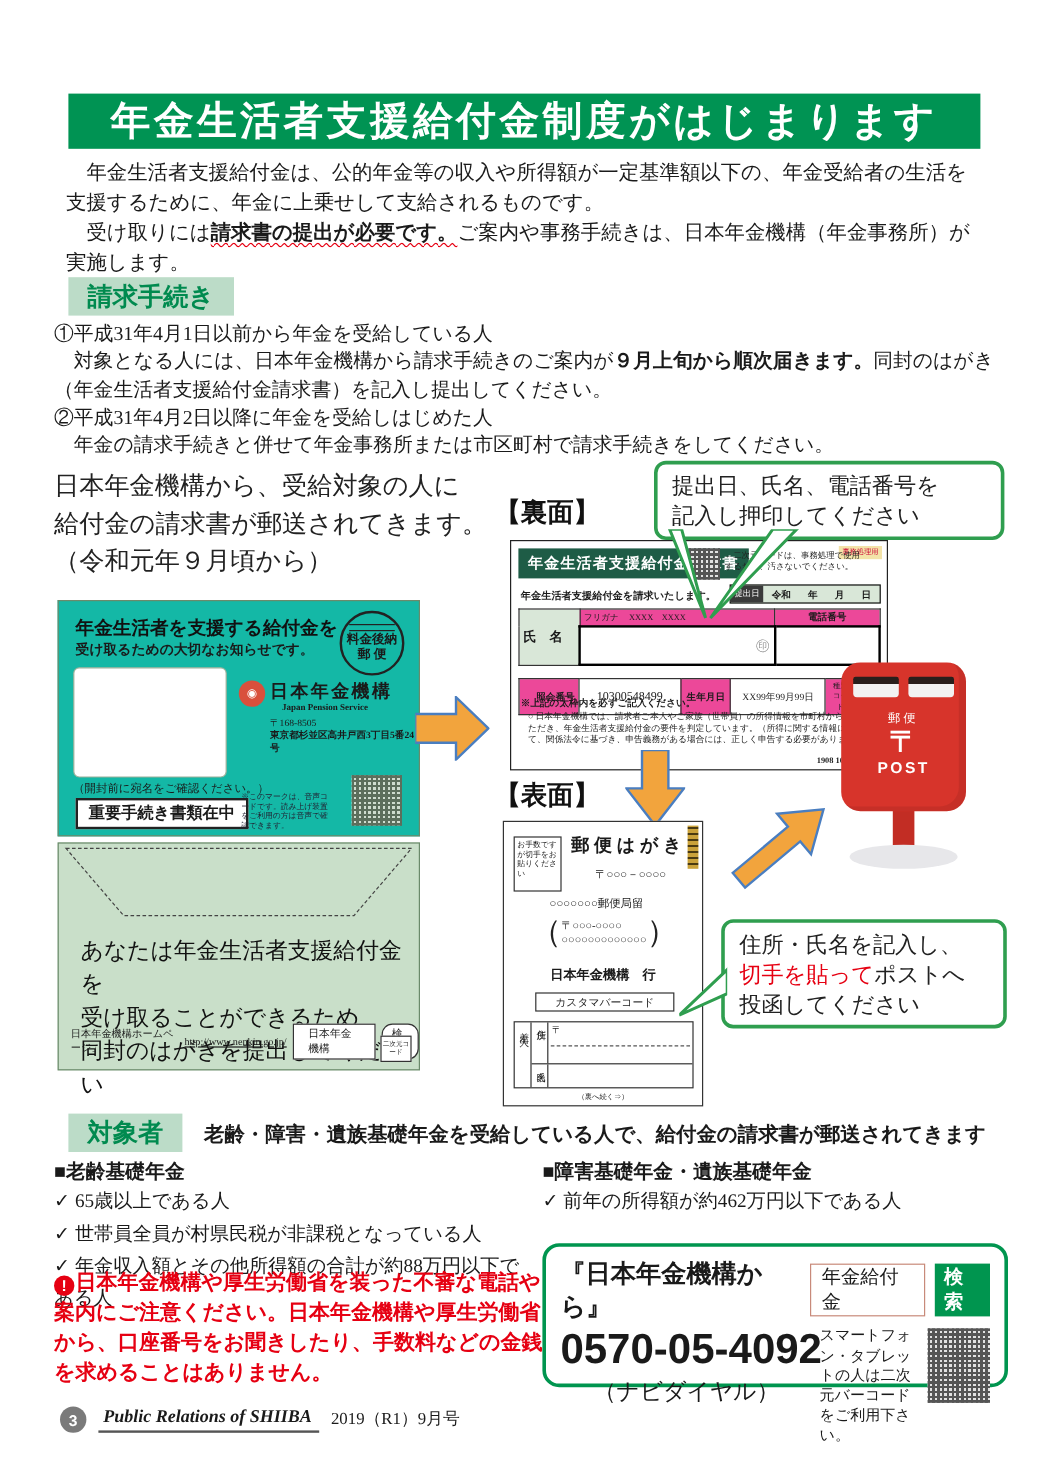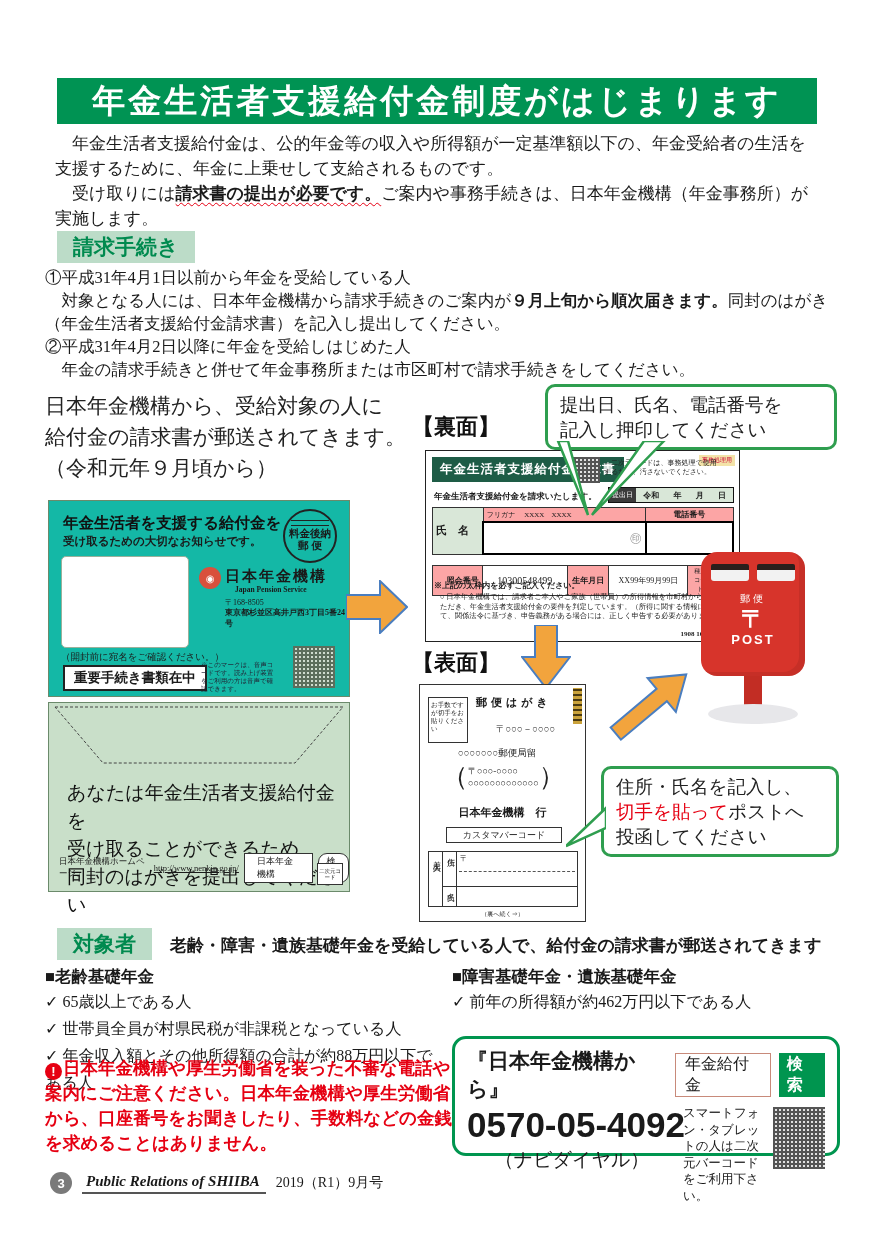--- a/index.html
+++ b/index.html
@@ -79,35 +79,35 @@
   .form-badge { position:absolute; right:4px; top:4px; background:#f3e3a8; color:#c03; font-size:6px; padding:1px 3px; }
   .form-qr { position:absolute; left:148px; top:6px; width:26px; height:26px; }
   .form-qrnote { position:absolute; left:178px; top:8px; width:132px; font-size:7px; line-height:9px; color:#222; }
   .form-submit { position:absolute; left:182px; top:36px; width:126px; border:1.5px solid #111; background:#d9e7d8;
                  display:flex; align-items:center; font-size:8px; }
   .form-submit .slab { background:#3a3a3a; color:#fff; font-size:7px; padding:2px 3px; }
   .form-submit .era { flex:1; display:flex; justify-content:space-around; font-weight:bold; }
   .form-request { position:absolute; left:8px; top:40px; font-size:8.5px; font-weight:bold; }
   .ftable { position:absolute; left:6px; top:56px; width:302px; border-collapse:collapse; font-size:8px; }
   .ftable td { border:1px solid #333; padding:1px 3px; }
-  .lg { background:#fca5a5; }
+  .lg { background:#ec4899; }
   .thick { border:2px solid #000 !important; }
   .name-label { width:50px; font-size:11px; font-weight:bold; background:#d9e7d8; }
   .seal { color:#888; font-size:12px; }
   .form-note1 { position:absolute; left:8px; top:129px; font-size:8px; font-weight:bold; }
   .form-note2 { position:absolute; left:14px; top:141px; width:292px; font-size:7.3px; line-height:9.5px; }
   .form-code { position:absolute; right:10px; bottom:3px; font-size:7px; font-weight:bold; }
 
   
   .postcard { left:419px; top:684px; width:167px; height:238px; background:#fff; border:1.5px solid #333; }
   .pc-stampbox { position:absolute; left:8px; top:12px; width:40px; height:46px; border:1px solid #333;
                  font-size:6.5px; line-height:8px; padding:3px 2px; }
   .pc-badge { position:absolute; right:3px; top:3px; width:9px; height:36px;
               background:repeating-linear-gradient(0deg,#caa23a 0 3px,#4a3a10 3px 5px); }
-  .pc-hagaki { position:absolute; left:56px; top:10px; font-size:11px; font-weight:bold; letter-spacing:4px; }
+  .pc-hagaki { position:absolute; left:56px; top:10px; font-size:15px; font-weight:bold; letter-spacing:4px; }
   .pc-zip { position:absolute; left:76px; top:38px; font-size:9.5px; }
   .pc-postoffice { position:absolute; left:38px; top:62px; font-size:9.5px; }
   .pc-paren { position:absolute; left:22px; top:80px; display:flex; align-items:center; font-size:9px; line-height:12px; }
   .pc-paren .par { font-size:26px; font-weight:300; color:#222; }
   .pc-addressee { position:absolute; left:0; top:120px; width:100%; text-align:center; font-weight:bold; font-size:11px; }
   .pc-barcode { position:absolute; left:26px; top:142px; width:116px; height:16px; border:1px solid #333;
                 text-align:center; font-size:9px; line-height:14px; }
   .pc-sender { position:absolute; left:8px; top:166px; width:150px; height:56px; border:1px solid #333; display:flex; }
   .pc-sender .vlab { writing-mode:vertical-rl; text-orientation:upright; font-size:8px; letter-spacing:2px;
                      border-right:1px solid #333; display:flex; align-items:center; padding:2px 1px; }

